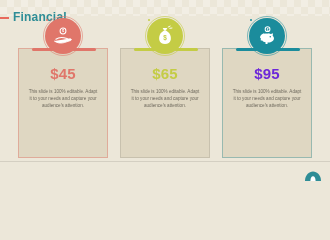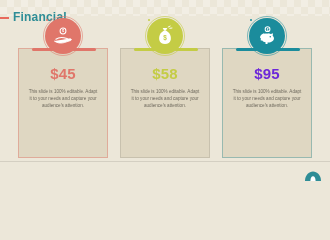--- a/index.html
+++ b/index.html
@@ -220,21 +220,21 @@
           <svg width="22" height="22" viewBox="0 0 24 24" aria-hidden="true">
             <path d="M9.5 3.2 L14.5 3.2 L13 6 L11 6 Z" fill="#fff"></path>
             <path d="M11 6 C6.5 8.4 5 12.6 5.8 16.4 C6.4 19.2 8.8 20.8 12 20.8 C15.2 20.8 17.6 19.2 18.2 16.4 C19 12.6 17.5 8.4 13 6 Z" fill="#fff"></path>
             <text x="12" y="16.6" font-size="7" fill="#c4cc45" text-anchor="middle" font-family="Liberation Sans, sans-serif" font-weight="bold">$</text>
             <path d="M15.5 2.2 L17.6 1.2 M17.2 3.6 L19.6 3.3" fill="none" stroke="#fff" stroke-width="1" stroke-linecap="round"></path>
           </svg>
         </div>
       </div>
       <div class="panel">
         <div class="topbar" style="background:#c4cc45;"></div>
-        <p class="amount" style="color:#c4cc45;">$58</p>
+        <p class="amount" style="color:#c4cc45;">$65</p>
         <p class="desc">This slide is 100% editable. Adapt it to your needs and capture your audience's attention.</p>
       </div>
     </div>
 
     <div class="card card-2">
       <div class="icon-wrap">
         <div class="icon-ring" style="border-color:rgba(27,140,156,.55);"></div>
         <div class="icon-dot" style="background:#1b8c9c;"></div>
         <div class="icon-circle" style="background:#1b8c9c;">
           <svg width="22" height="22" viewBox="0 0 24 24" aria-hidden="true">

